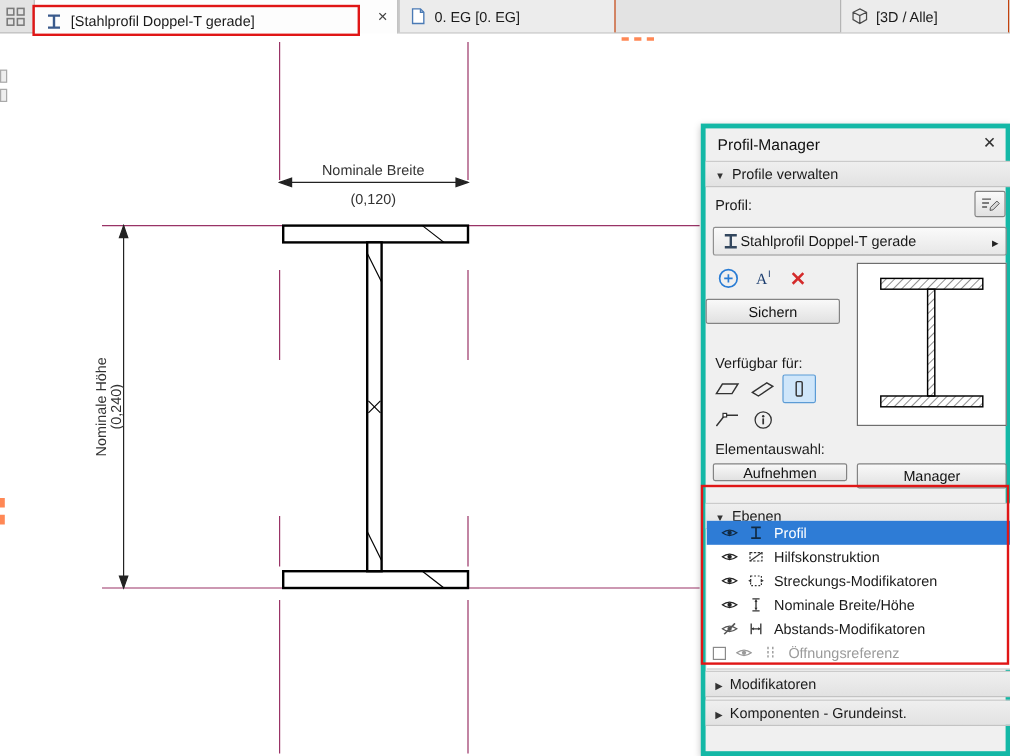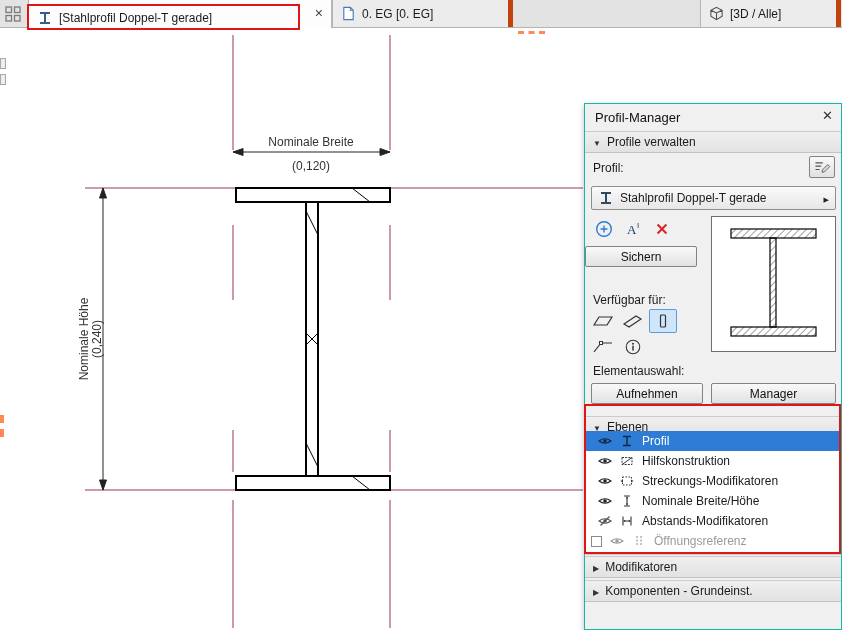--- a/index.html
+++ b/index.html
@@ -7,42 +7,42 @@
     width:842px;height:630px;position:relative;overflow:hidden;
     font-family:"Liberation Sans", sans-serif;font-size:12px;color:#1a1a1a;
     background:#ffffff;
   }
   
   .tabbar{position:absolute;left:0;top:0;width:842px;height:28px;background:#e3e3e3;
           border-bottom:1px solid #b3b3b3;box-sizing:border-box;}
   .tab{position:absolute;top:0;height:27px;display:flex;align-items:center;gap:6px;
        padding:0 8px;box-sizing:border-box;white-space:nowrap;}
   .tab-active{height:36px;background:#fdfdfd;border-left:1px solid #b5b5b5;border-right:1px solid #b5b5b5;}
-  .tab-idle{background:#ececec;border-left:1px solid #b5b5b5;border-right:5px solid #c2410c;}
+  .tab-idle{background:#ececec;border-left:1px solid #b5b5b5;border-right:1px solid #c2410c;}
   .tabclose{position:absolute;right:8px;top:5px;font-size:14px;color:#444;cursor:pointer;line-height:16px;}
   .gridbtn{position:absolute;left:4px;top:5px;width:18px;height:18px;}
   
   .canvas{position:absolute;left:0;top:28px;width:842px;height:510px;background:#ffffff;}
   
   .panel{position:absolute;left:584px;top:103px;width:258px;height:527px;background:#f0f0f0;
-         border:1px solid #14b8a6;box-sizing:border-box;z-index:2;box-shadow:0 2px 6px rgba(0,0,0,.25);}
+         border:4px solid #14b8a6;box-sizing:border-box;z-index:2;box-shadow:0 2px 6px rgba(0,0,0,.25);}
   .abs{position:absolute;}
   .ptitle{left:10px;top:6px;font-size:13px;color:#111;}
   .pclose{right:8px;top:4px;font-size:13px;color:#333;cursor:pointer;}
   .hdr{left:0;width:256px;height:22px;background:linear-gradient(#efefef,#e2e2e2);
        border-top:1px solid #cbcbcb;border-bottom:1px solid #c3c3c3;display:flex;align-items:center;
        gap:6px;padding-left:8px;box-sizing:border-box;}
   .tri-d::before{content:"▼";font-size:8px;color:#333;}
   .tri-r::before{content:"▶";font-size:8px;color:#333;}
   .lbl{font-size:12px;color:#1a1a1a;}
   .btn{background:linear-gradient(#f9f9f9,#e1e1e1);border:1px solid #838383;border-radius:2px;
        display:flex;align-items:center;justify-content:center;font-size:12px;color:#111;
        box-sizing:border-box;cursor:pointer;}
   .dd{background:linear-gradient(#fafafa,#e7e7e7);border:1px solid #8f8f8f;border-radius:2px;
-      display:flex;align-items:center;gap:6px;padding:0 6px;box-sizing:border-box;cursor:pointer;}
+      display:flex;align-items:center;padding:0 6px;box-sizing:border-box;cursor:pointer;}
   .dd-label{flex:1;font-size:12px;}
   .dd-arrow::before{content:"▶";font-size:7px;color:#222;}
   .iconbtn{display:flex;align-items:center;justify-content:center;background:transparent;
            border:1px solid transparent;border-radius:2px;cursor:pointer;box-sizing:border-box;}
   .iconbtn.sel{background:#cfe6fa;border-color:#5b9bd5;}
   .preview{background:#ffffff;border:1px solid #6e6e6e;box-sizing:border-box;}
   .list{left:1px;width:255px;background:#ffffff;border-bottom:1px solid #c9c9c9;}
   .lrow{display:flex;align-items:center;height:20px;gap:8px;padding-left:12px;box-sizing:border-box;cursor:pointer;}
   .lrow .llabel{font-size:12px;color:#1a1a1a;}
   .lrow.sel{background:#2e7cd6;}
@@ -234,21 +234,21 @@
   </div>
   <div class="abs iconbtn" style="left:34px;top:231px;width:28px;height:24px;">
     <svg width="18" height="18" viewBox="0 0 20 20">
       <circle cx="10" cy="10" r="7.5" fill="none" stroke="#333" stroke-width="1.2"></circle>
       <circle cx="10" cy="6.5" r="1.1" fill="#333"></circle>
       <rect x="9.2" y="8.5" width="1.6" height="5.5" fill="#333"></rect>
     </svg>
   </div>
 
   <div class="abs lbl" style="left:8px;top:260px;">Elementauswahl:</div>
-  <div class="abs btn" style="left:6px;top:279px;width:112px;height:21px;">
+  <div class="abs btn" style="left:6px;top:279px;width:112px;height:15px;">
     <span>Aufnehmen</span>
   </div>
   <div class="abs btn" style="left:126px;top:279px;width:125px;height:21px;">
     <span>Manager</span>
   </div>
 
   <div class="abs hdr" style="top:312px;">
     <span class="tri-d"></span>
     <span class="lbl">Ebenen</span>
   </div>

